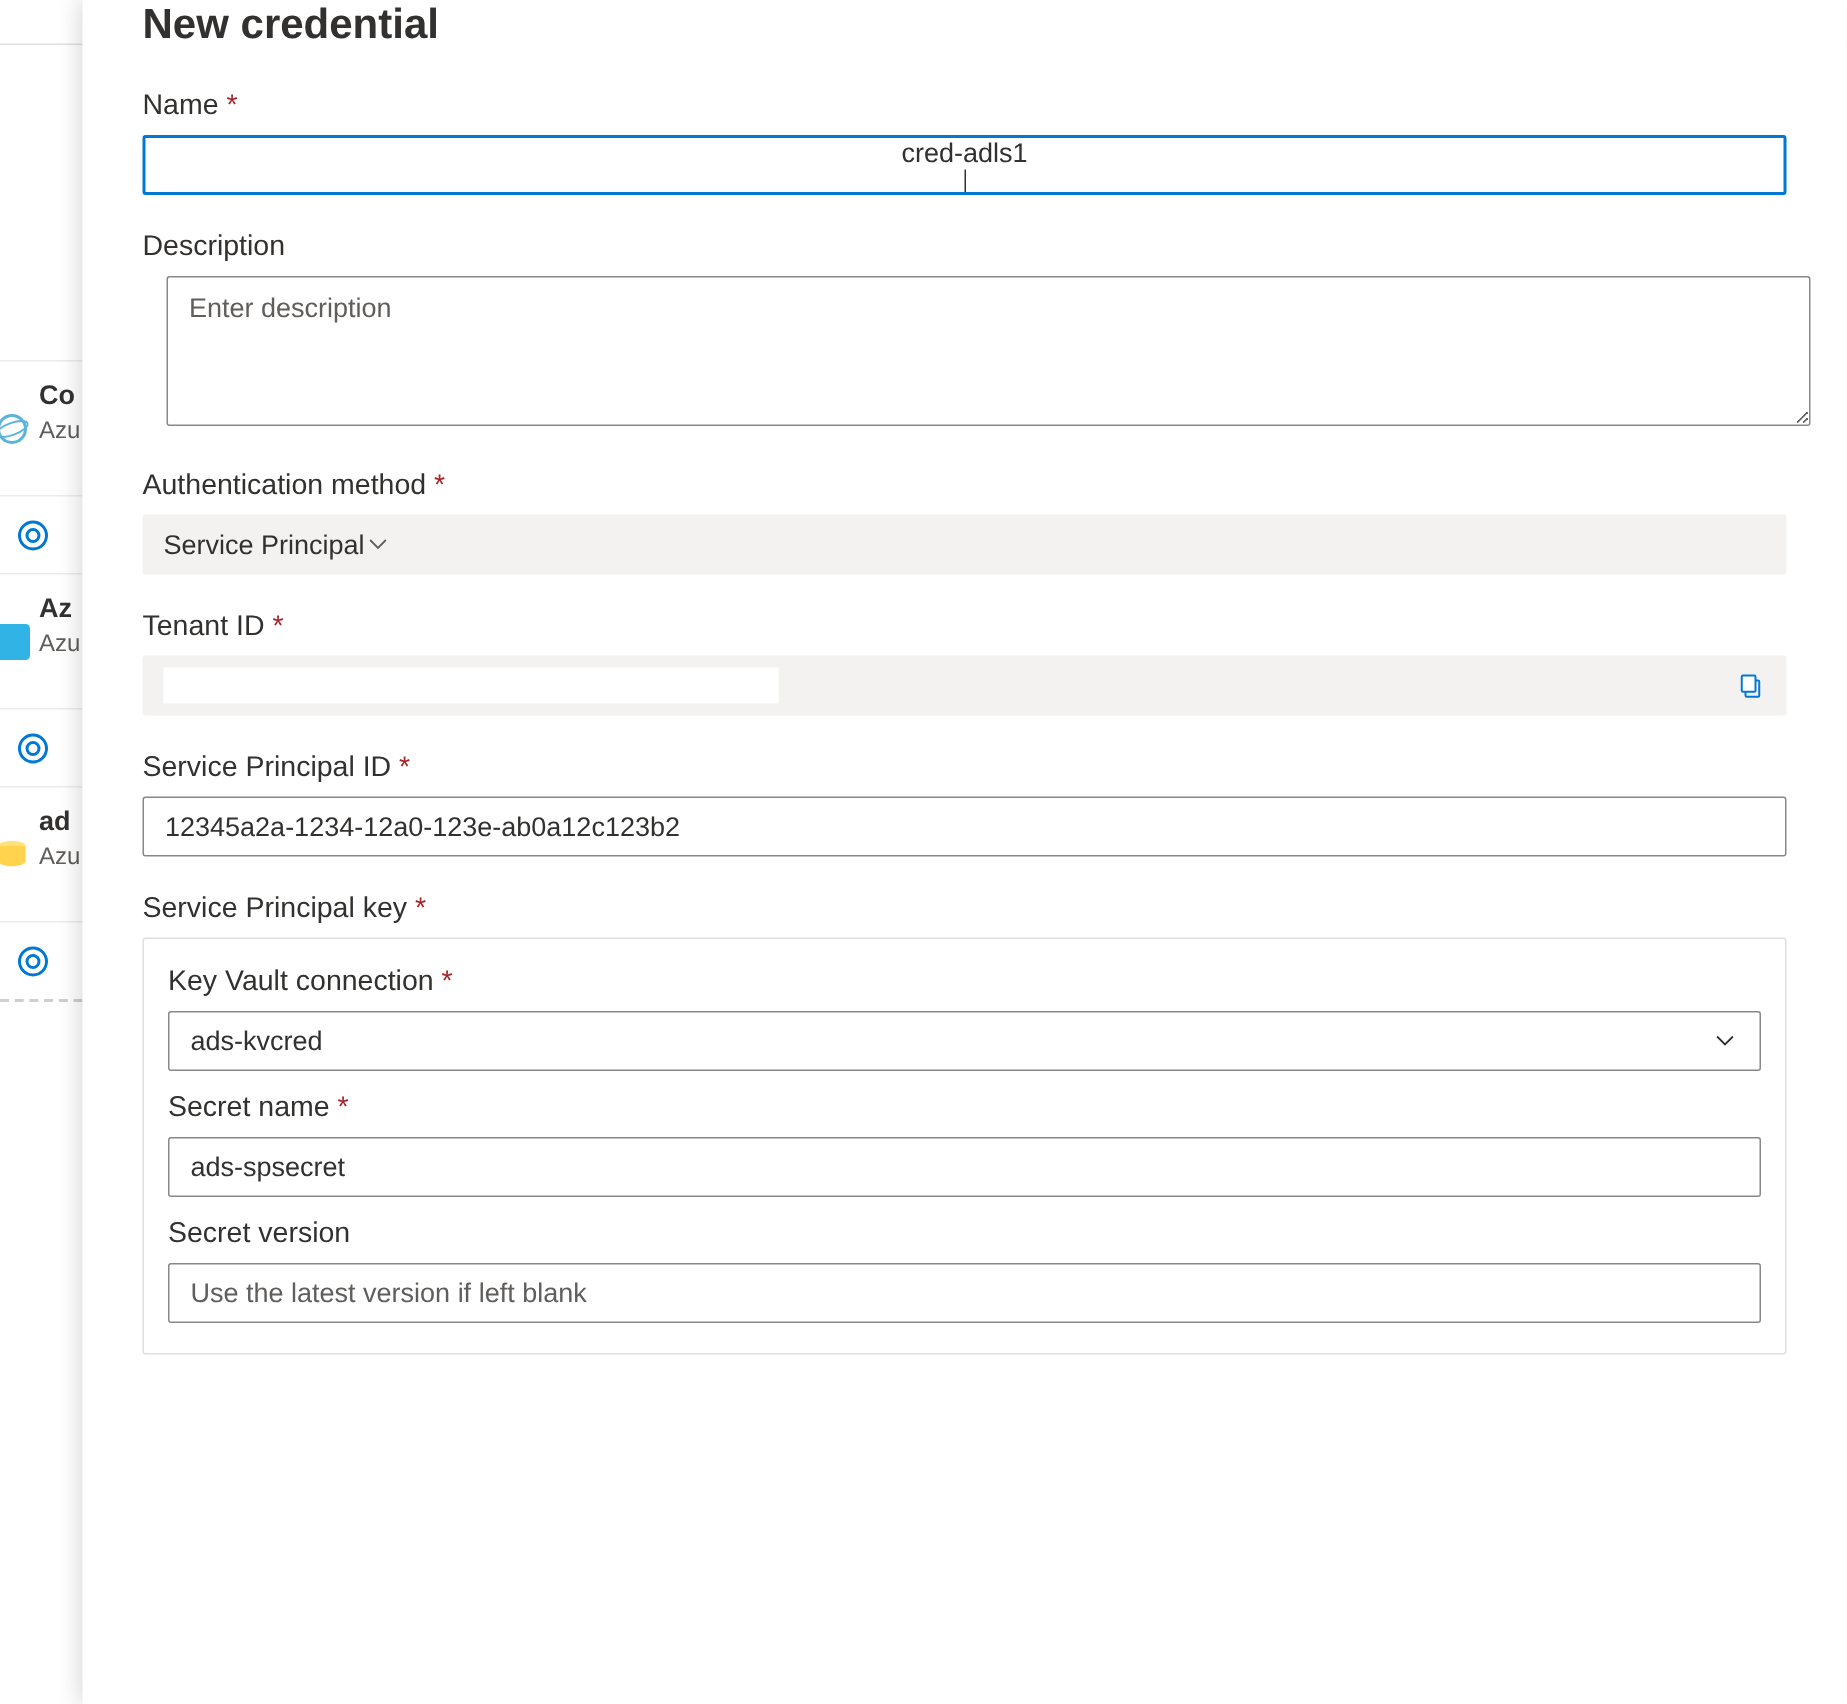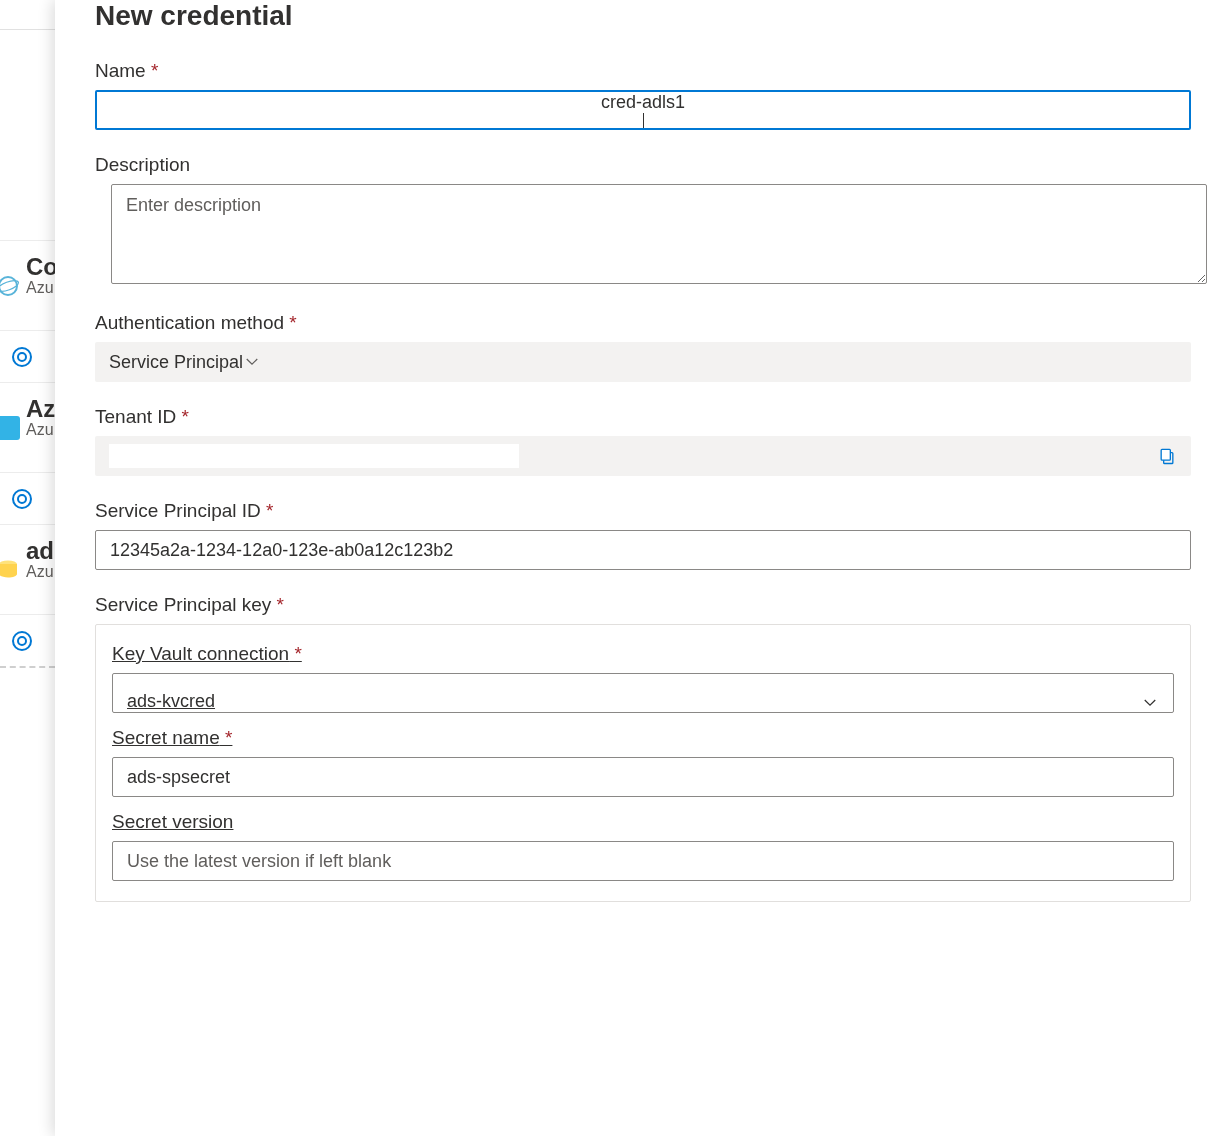--- a/index.html
+++ b/index.html
@@ -37,21 +37,21 @@
   .bg-row.sep { height: 52px; }
   .bg-sq {
     position: absolute;
     left: 0; top: 50%; transform: translateY(-50%);
     width: 24px; height: 24px;
     border-radius: 3px;
   }
   .bg-label-strong {
     position: absolute;
     left: 26px; top: 12px;
-    font-size: 24px; font-weight: 600; color: #323130;
+    font-size: 18px; font-weight: 600; color: #323130;
     white-space: nowrap;
   }
   .bg-label-sub {
     position: absolute;
     left: 26px; top: 38px;
     font-size: 16px; color: #605e5c;
     white-space: nowrap;
   }
   .bg-target {
     position: absolute;
@@ -175,35 +175,34 @@
   .chevron-down {
     width: 18px; height: 18px;
     flex: 0 0 auto;
   }
 
   .sp-key-box {
     border: 1px solid #e1dfdd;
     border-radius: 2px;
     padding: 18px 16px 20px 16px;
     margin-top: 8px;
-    text-decoration: underline;
   }
   .sp-key-box .field-label { margin-top: 14px; }
   .sp-key-box .field-label:first-child { margin-top: 0; }
 
   .select-outlined {
     width: 100%;
     height: 40px;
     background: #ffffff;
     border: 1px solid #8a8886;
     border-radius: 2px;
     padding: 0 14px;
     font-size: 18px;
     display: flex;
-    align-items: flex-end;
+    align-items: center;
     justify-content: space-between;
     color: #323130;
     cursor: pointer;
   }
   .cursor-caret {
     display: inline-block;
     width: 1px; height: 22px;
     background: #323130;
     vertical-align: middle;
     margin-left: 1px;

